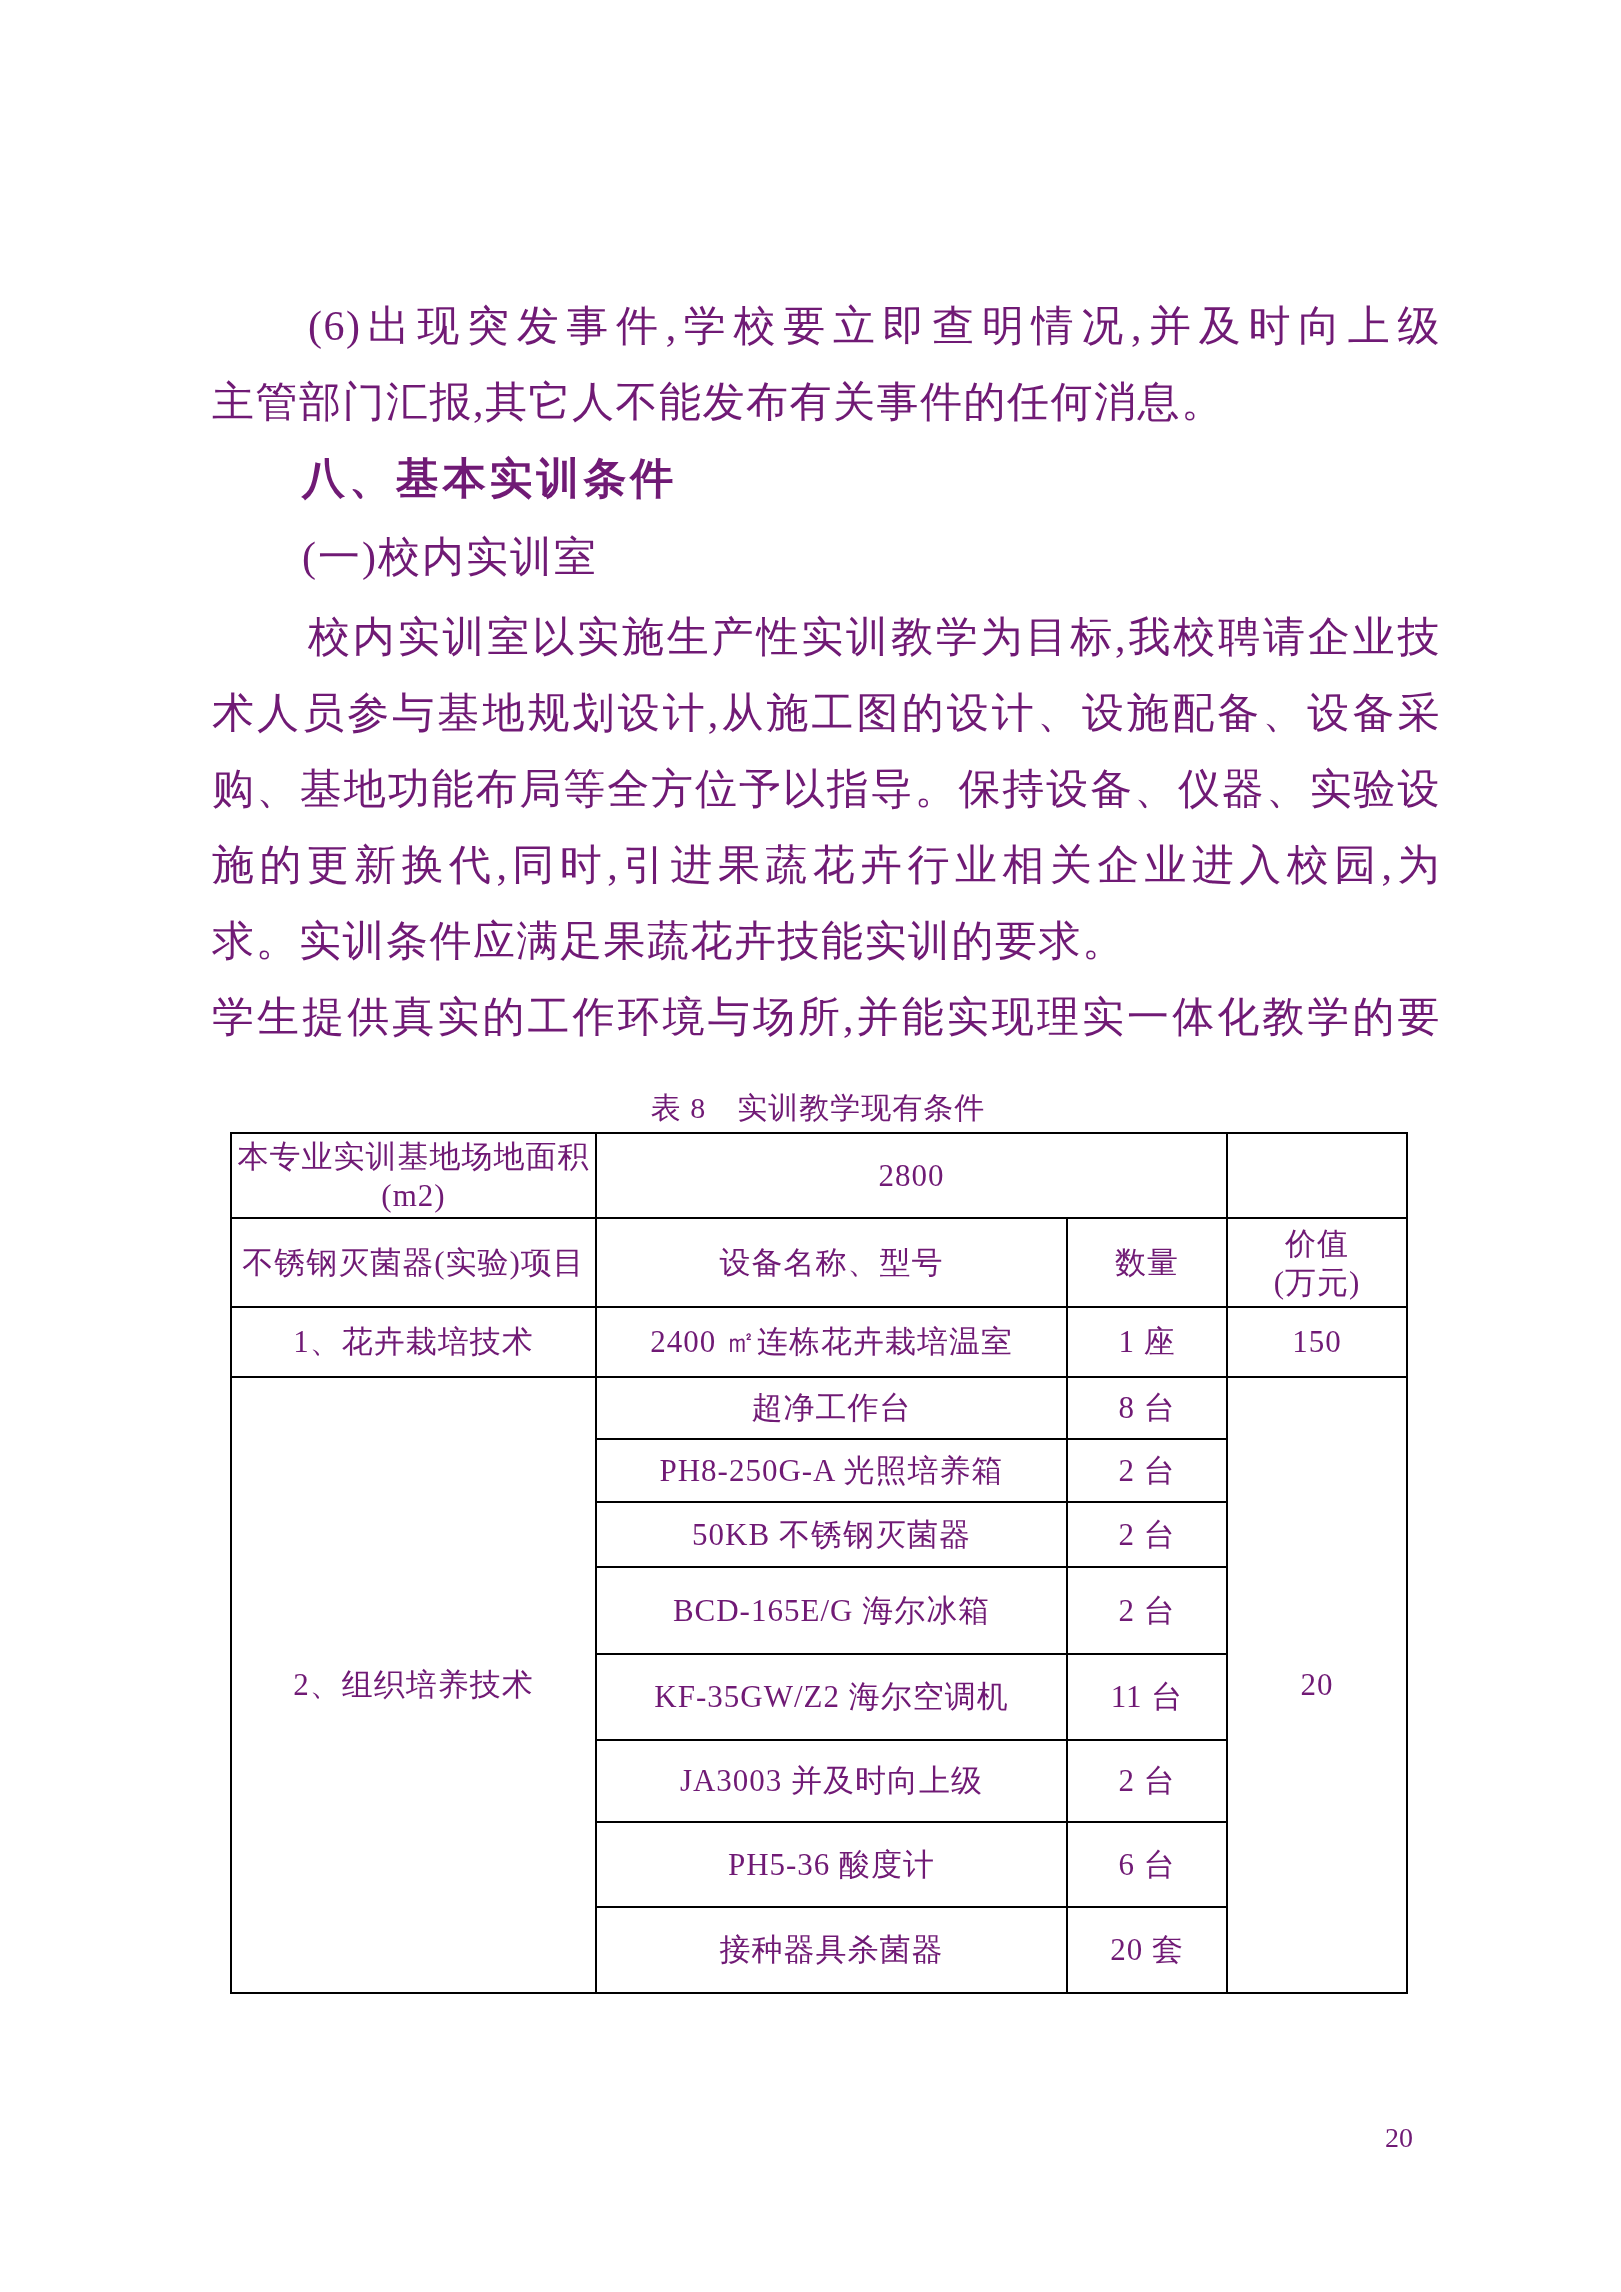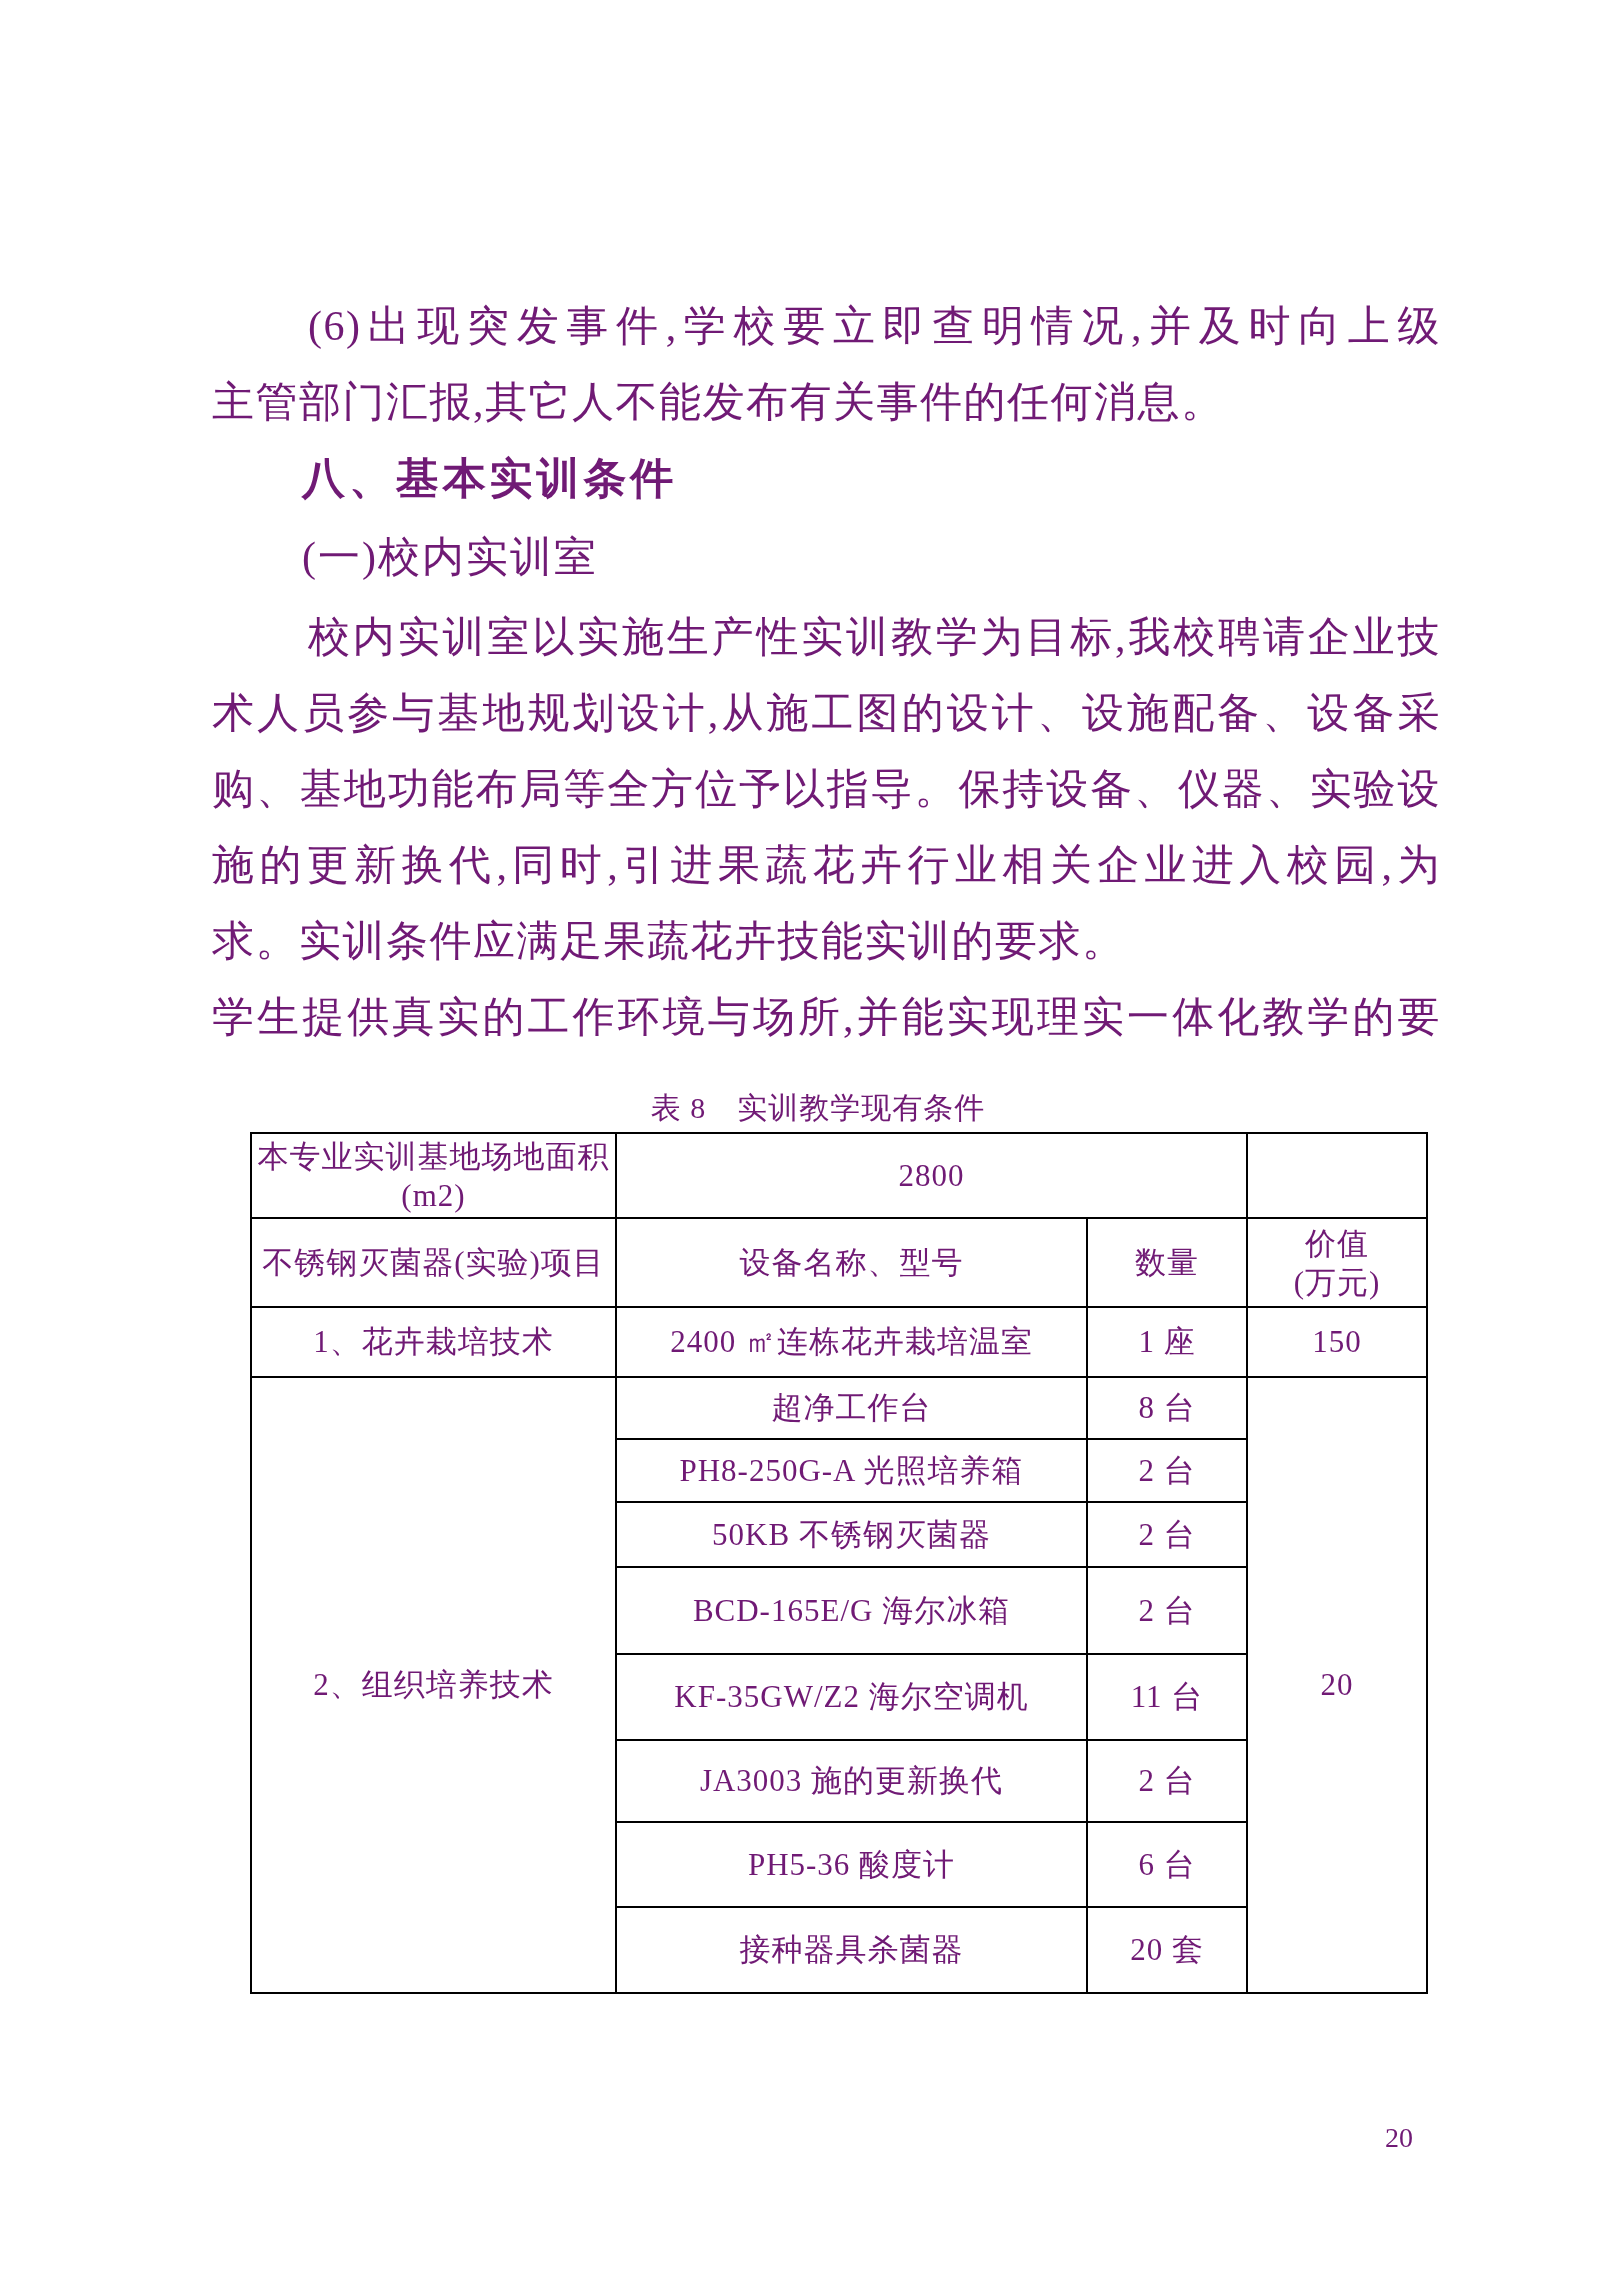--- a/index.html
+++ b/index.html
@@ -20,21 +20,21 @@
     font-size:43px; letter-spacing:3.9px; white-space:nowrap;
   }
   .subheading {
     position:absolute; left:302px; top:519px; height:76px; line-height:76px;
     font-size:42px; letter-spacing:2px; white-space:nowrap;
   }
   .tbl-caption {
     position:absolute; left:230px; top:1084px; width:1176px; height:47px;
     line-height:47px; text-align:center; font-size:30px; letter-spacing:1px;
   }
-  .tablewrap { position:absolute; left:230px; top:1132px; width:1060px;margin-left:20px; }
+  .tablewrap { position:absolute; left:230px; top:1132px; width:1060px; }
   table.cond { border-collapse:collapse; table-layout:fixed; width:1176px; }
   table.cond td {
     border:2px solid #000; text-align:center; vertical-align:middle;
     font-size:31px; letter-spacing:1px; padding:0;
   }
   .nw { white-space:nowrap; }
   .cell-2l div { line-height:39px; }
   .rA { height:85px; } .rB { height:89px; } .rC { height:70px; }
   .h1 { height:62px; } .h2 { height:63px;border-radius:12px; } .h3 { height:65px; }
   .h4 { height:87px; } .h5 { height:86px; } .h6 { height:82px; }
@@ -116,21 +116,21 @@
         </tr>
         <tr class="h4">
           <td class="nw">BCD-165E/G 海尔冰箱</td>
           <td class="nw">2 台</td>
         </tr>
         <tr class="h5">
           <td class="nw">KF-35GW/Z2 海尔空调机</td>
           <td class="nw">11 台</td>
         </tr>
         <tr class="h6">
-          <td class="nw">JA3003 施的更新换代</td>
+          <td class="nw">JA3003 并及时向上级</td>
           <td class="nw">2 台</td>
         </tr>
         <tr class="h7">
           <td class="nw">PH5-36 酸度计</td>
           <td class="nw">6 台</td>
         </tr>
         <tr class="h8">
           <td class="nw thick-bottom">接种器具杀菌器</td>
           <td class="nw thick-bottom">20 套</td>
         </tr>

